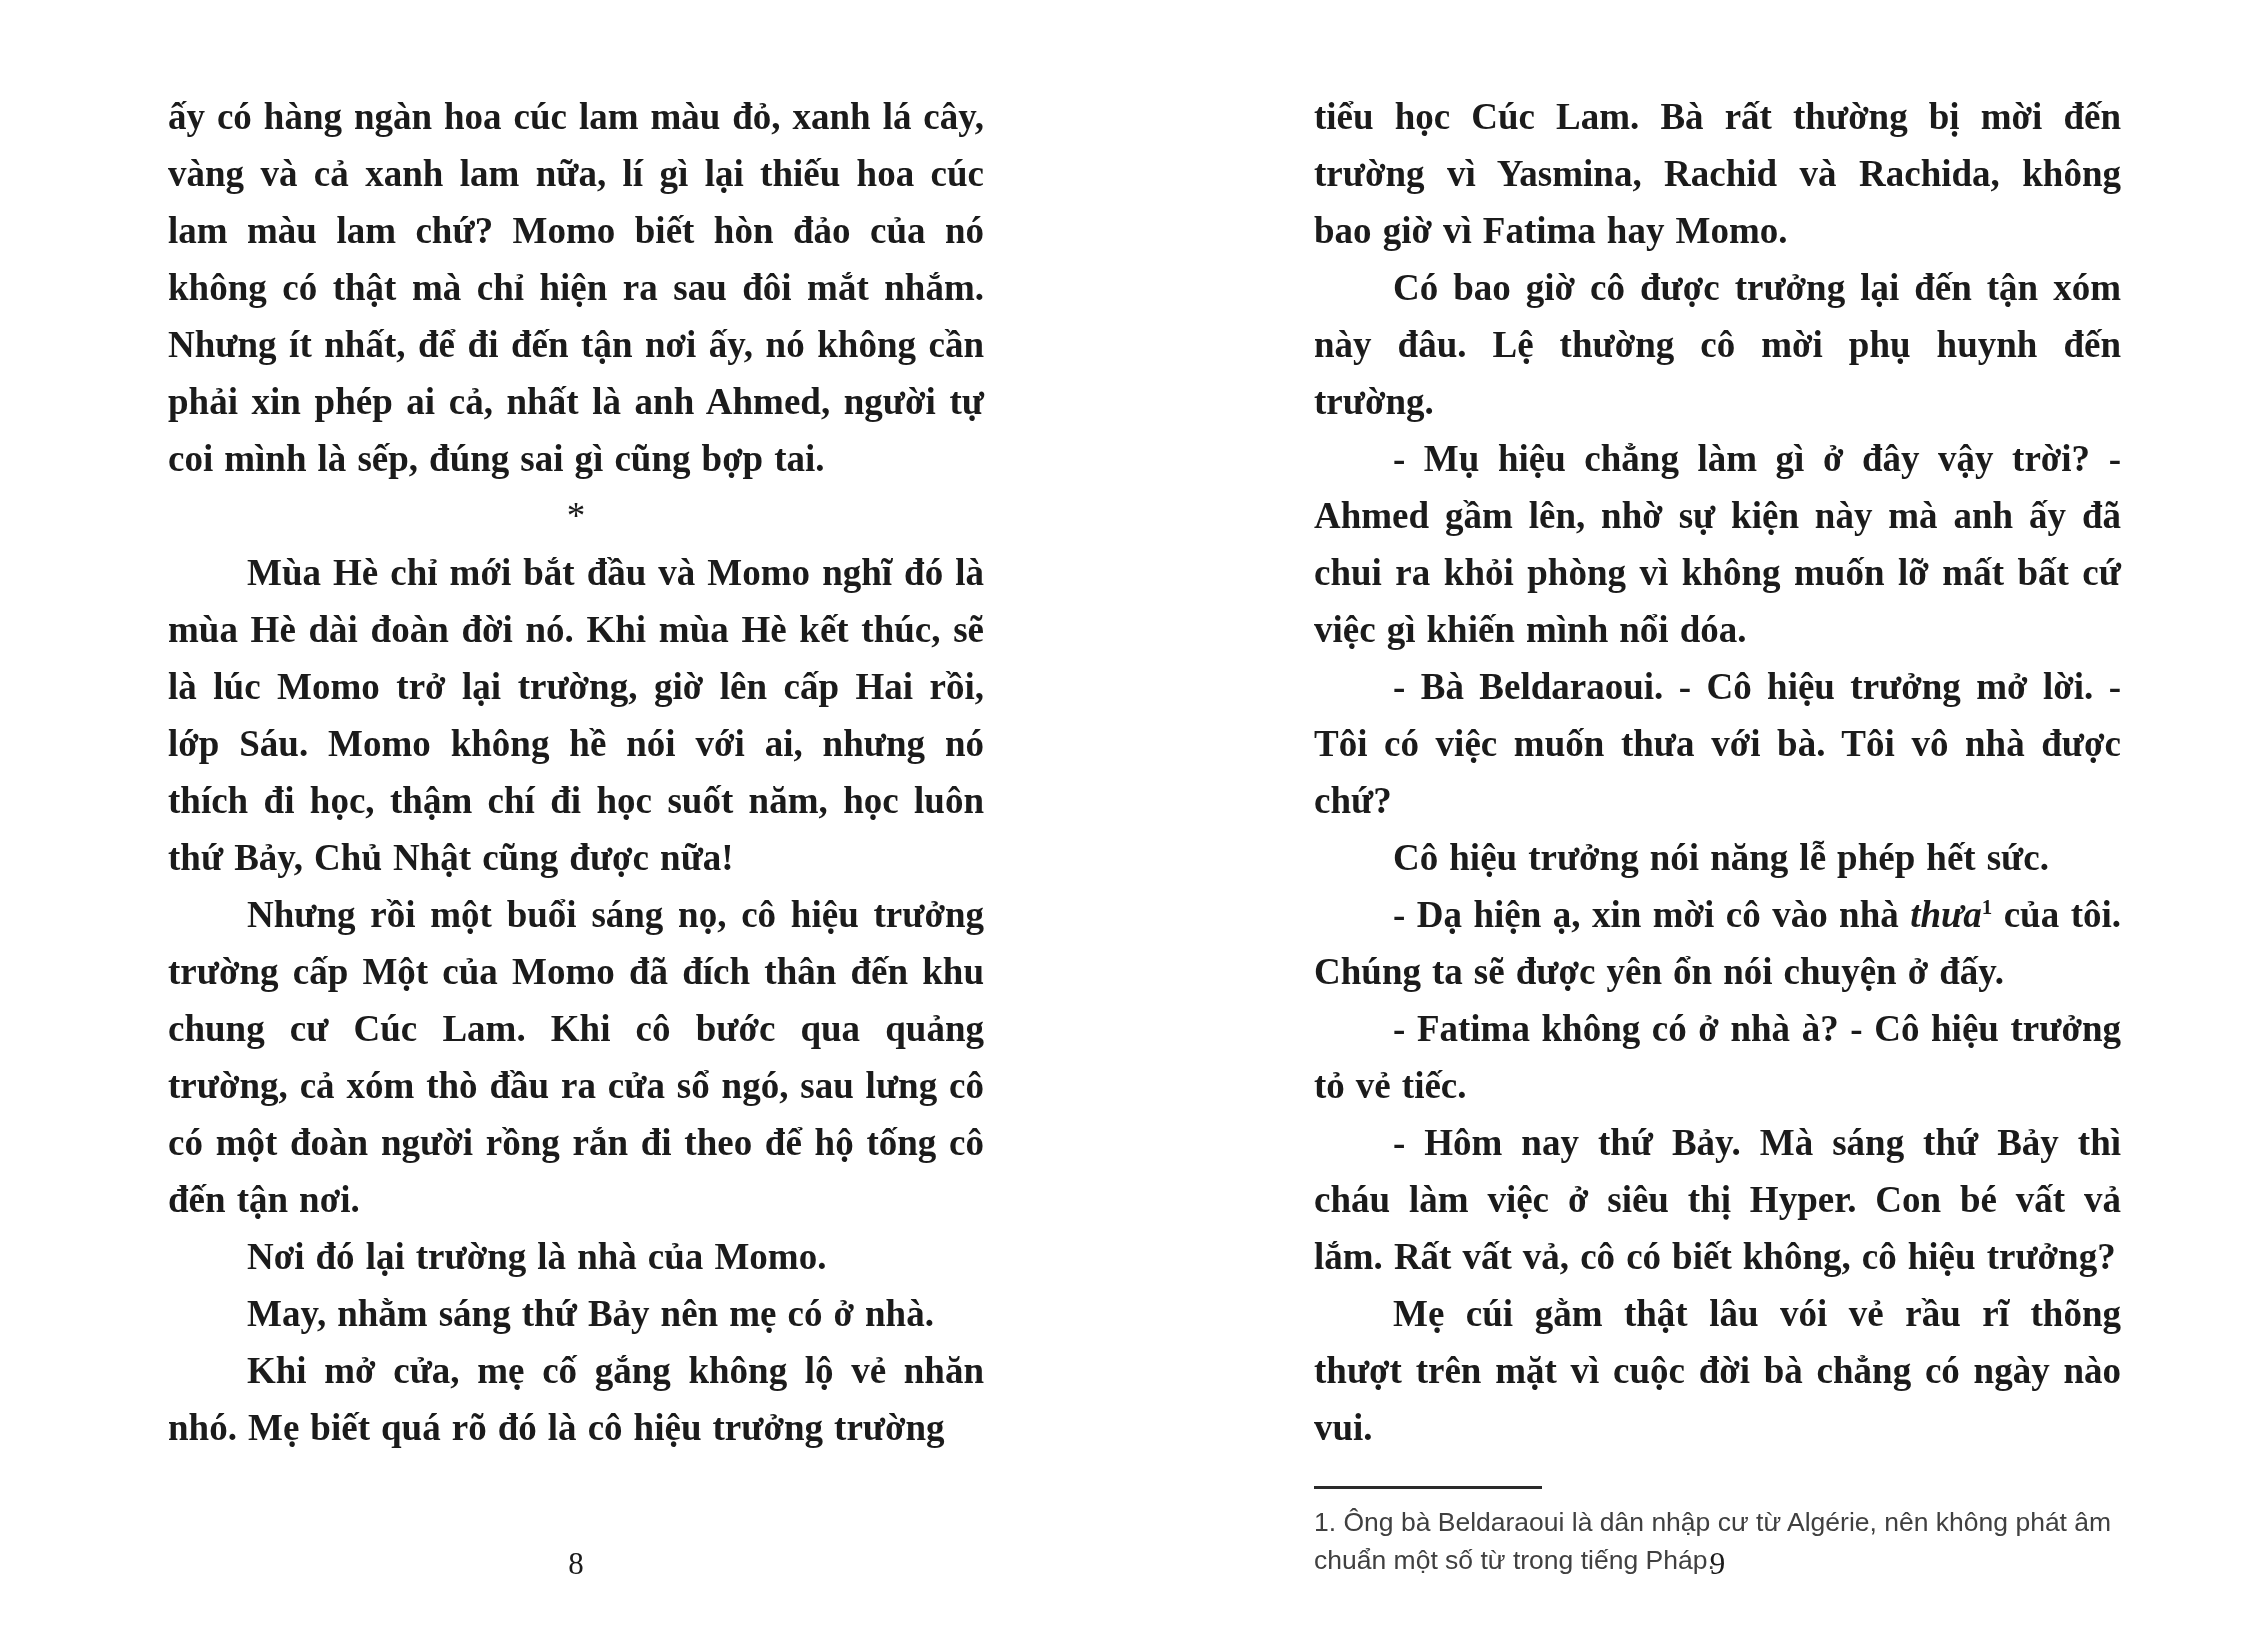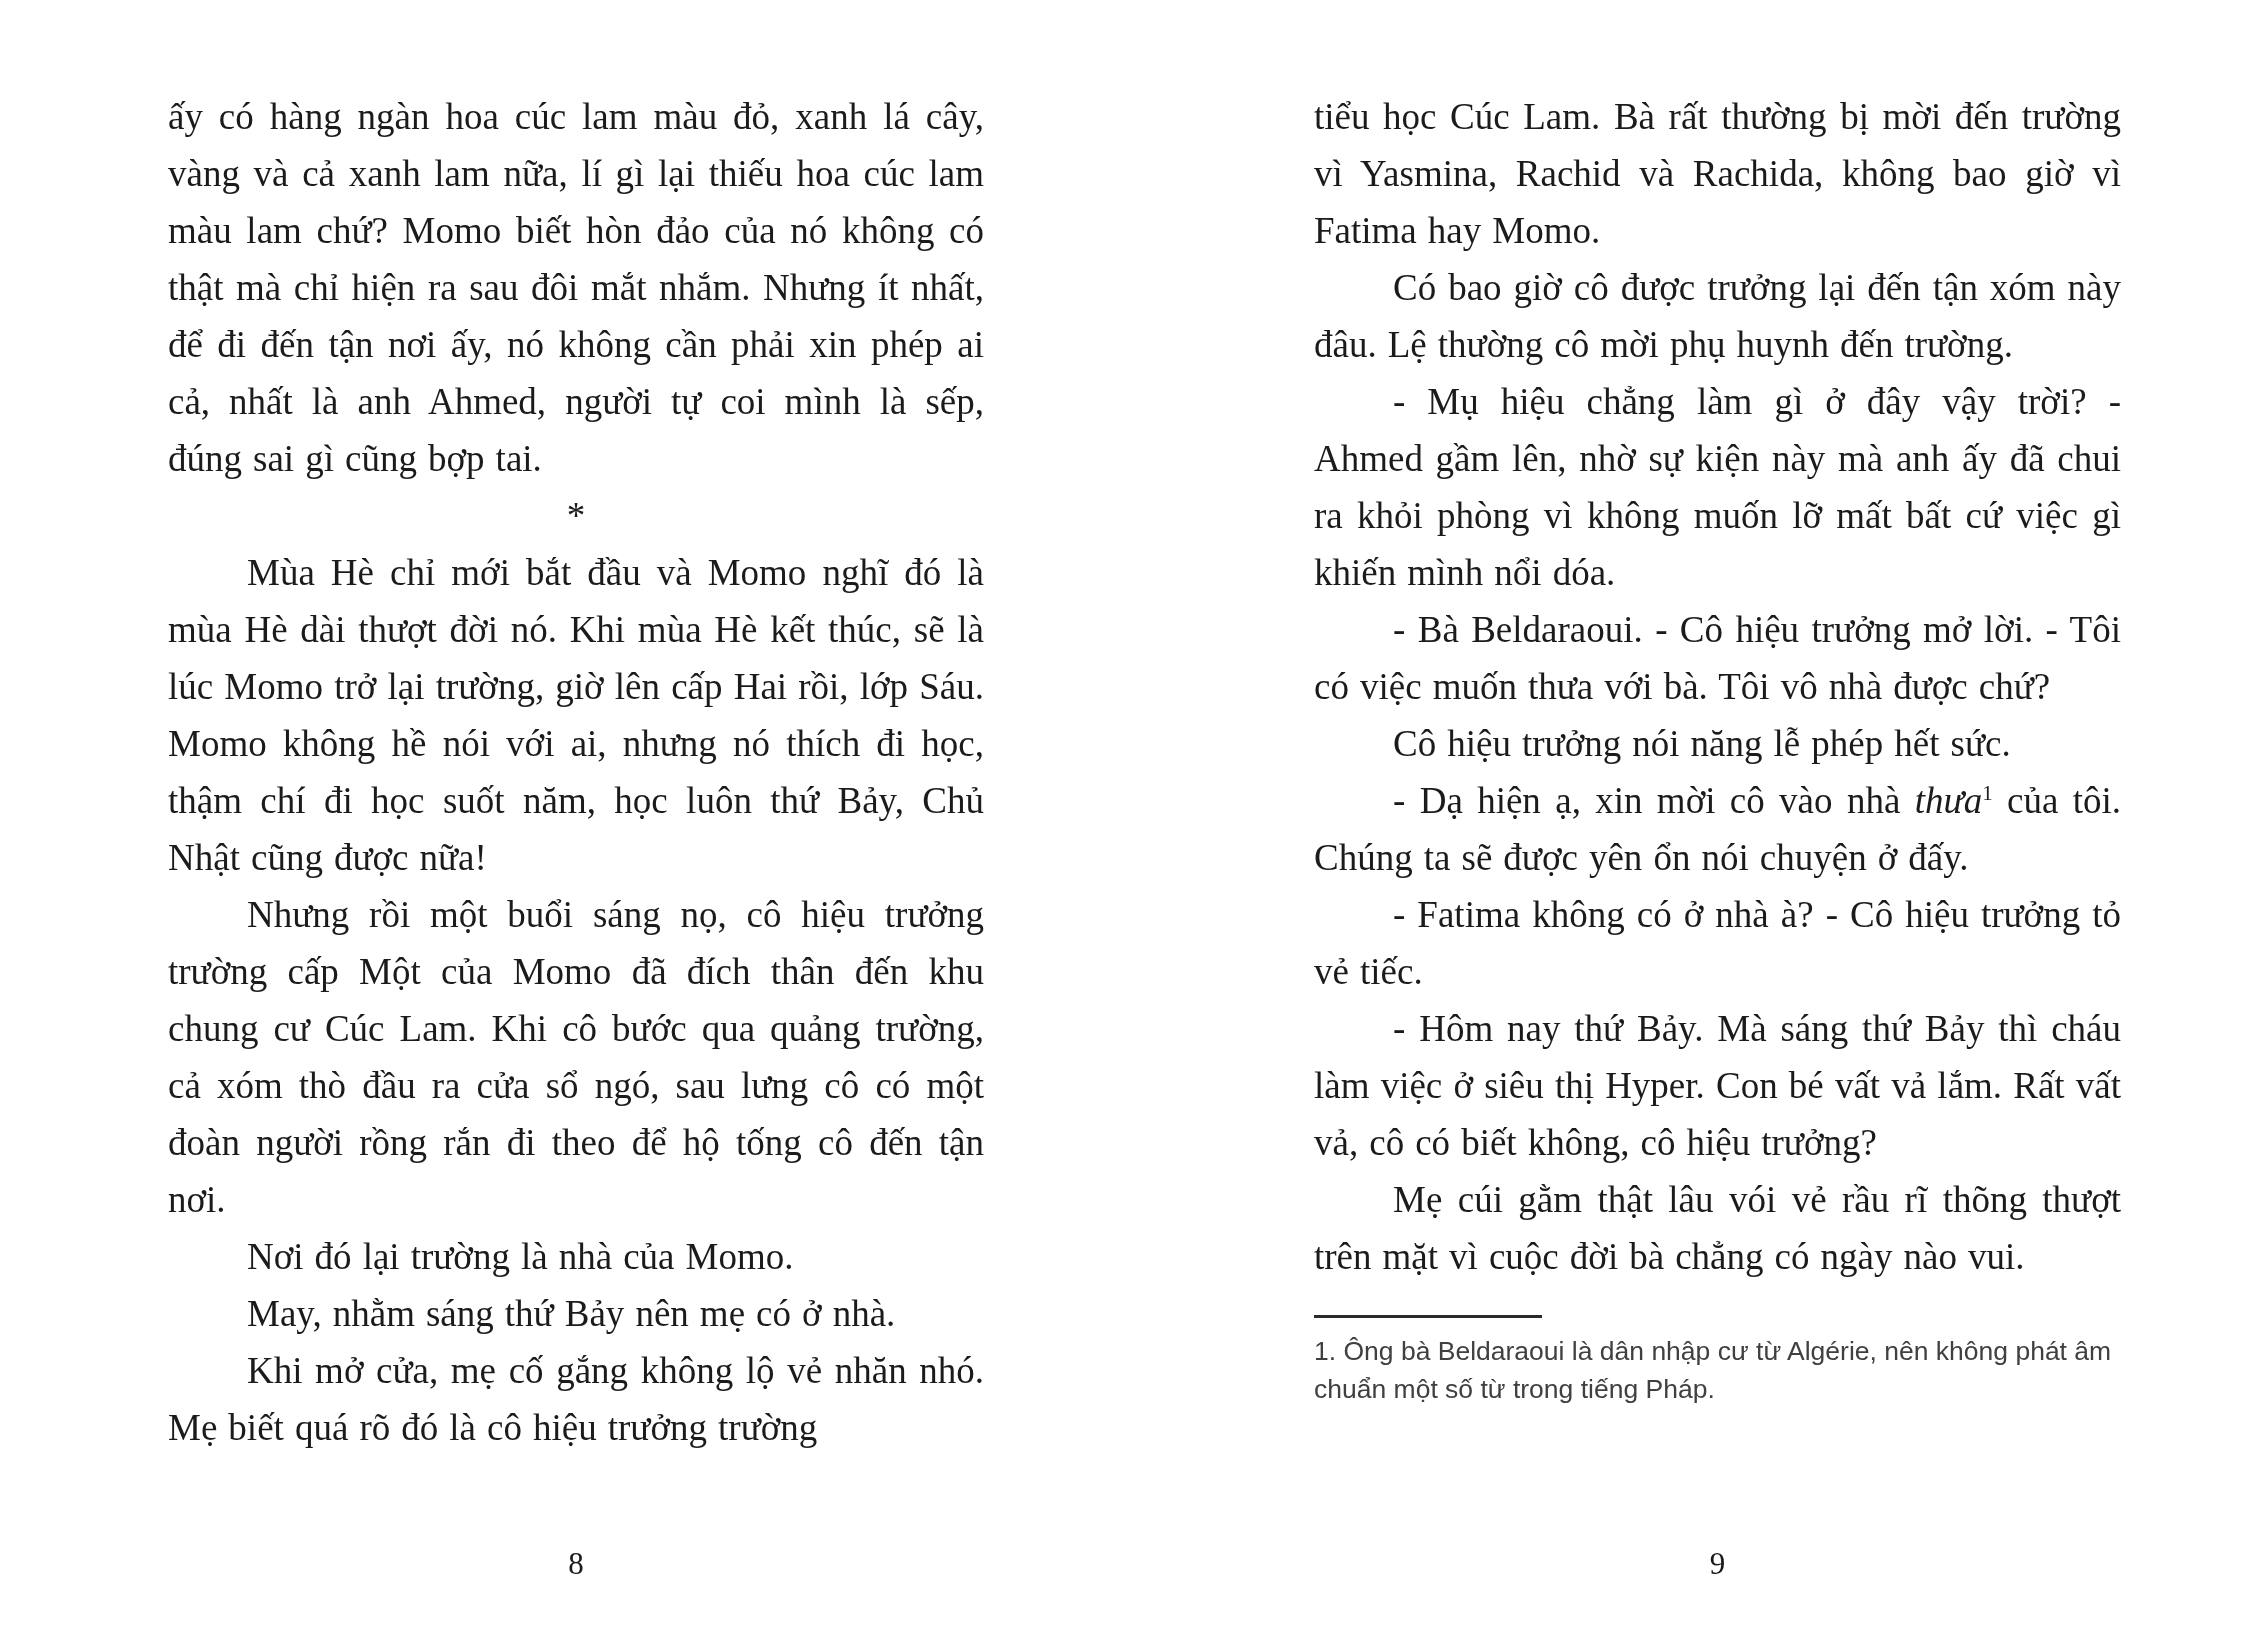--- a/index.html
+++ b/index.html
@@ -38,20 +38,21 @@
     left: 185px;
     width: 807px;
   }
   p.para {
     margin: 0;
     font-size: 37px;
     line-height: 57px;
     text-align: justify;
     text-indent: 79px;
     word-spacing: 1.8px;
+    font-weight: bold;
   }
   p.para.no-indent {
     text-indent: 0;
   }
   .section-break {
     font-size: 37px;
     line-height: 57px;
     text-align: center;
     text-indent: 0;
     margin: 0;
@@ -97,21 +98,21 @@
 </style>
 </head>
 <body>
 
 <div class="spread">
 
   <div class="page page-left">
     <div class="text-block">
       <p class="para no-indent">ấy có hàng ngàn hoa cúc lam màu đỏ, xanh lá cây, vàng và cả xanh lam nữa, lí gì lại thiếu hoa cúc lam màu lam chứ? Momo biết hòn đảo của nó không có thật mà chỉ hiện ra sau đôi mắt nhắm. Nhưng ít nhất, để đi đến tận nơi ấy, nó không cần phải xin phép ai cả, nhất là anh Ahmed, người tự coi mình là sếp, đúng sai gì cũng bợp tai.</p>
       <p class="section-break">*</p>
-      <p class="para">Mùa Hè chỉ mới bắt đầu và Momo nghĩ đó là mùa Hè dài thượt đời nó. Khi mùa Hè kết thúc, sẽ là lúc Momo trở lại trường, giờ lên cấp Hai rồi, lớp Sáu. Momo không hề nói với ai, nhưng nó thích đi học, thậm chí đi học suốt năm, học luôn thứ Bảy, Chủ Nhật cũng được nữa!</p>
+      <p class="para">Mùa Hè chỉ mới bắt đầu và Momo nghĩ đó là mùa Hè dài đoàn đời nó. Khi mùa Hè kết thúc, sẽ là lúc Momo trở lại trường, giờ lên cấp Hai rồi, lớp Sáu. Momo không hề nói với ai, nhưng nó thích đi học, thậm chí đi học suốt năm, học luôn thứ Bảy, Chủ Nhật cũng được nữa!</p>
       <p class="para">Nhưng rồi một buổi sáng nọ, cô hiệu trưởng trường cấp Một của Momo đã đích thân đến khu chung cư Cúc Lam. Khi cô bước qua quảng trường, cả xóm thò đầu ra cửa sổ ngó, sau lưng cô có một đoàn người rồng rắn đi theo để hộ tống cô đến tận nơi.</p>
       <p class="para">Nơi đó lại trường là nhà của Momo.</p>
       <p class="para">May, nhằm sáng thứ Bảy nên mẹ có ở nhà.</p>
       <p class="para">Khi mở cửa, mẹ cố gắng không lộ vẻ nhăn nhó. Mẹ biết quá rõ đó là cô hiệu trưởng trường</p>
     </div>
     <div class="page-number">8</div>
   </div>
 
   <div class="page page-right">
     <div class="text-block">

